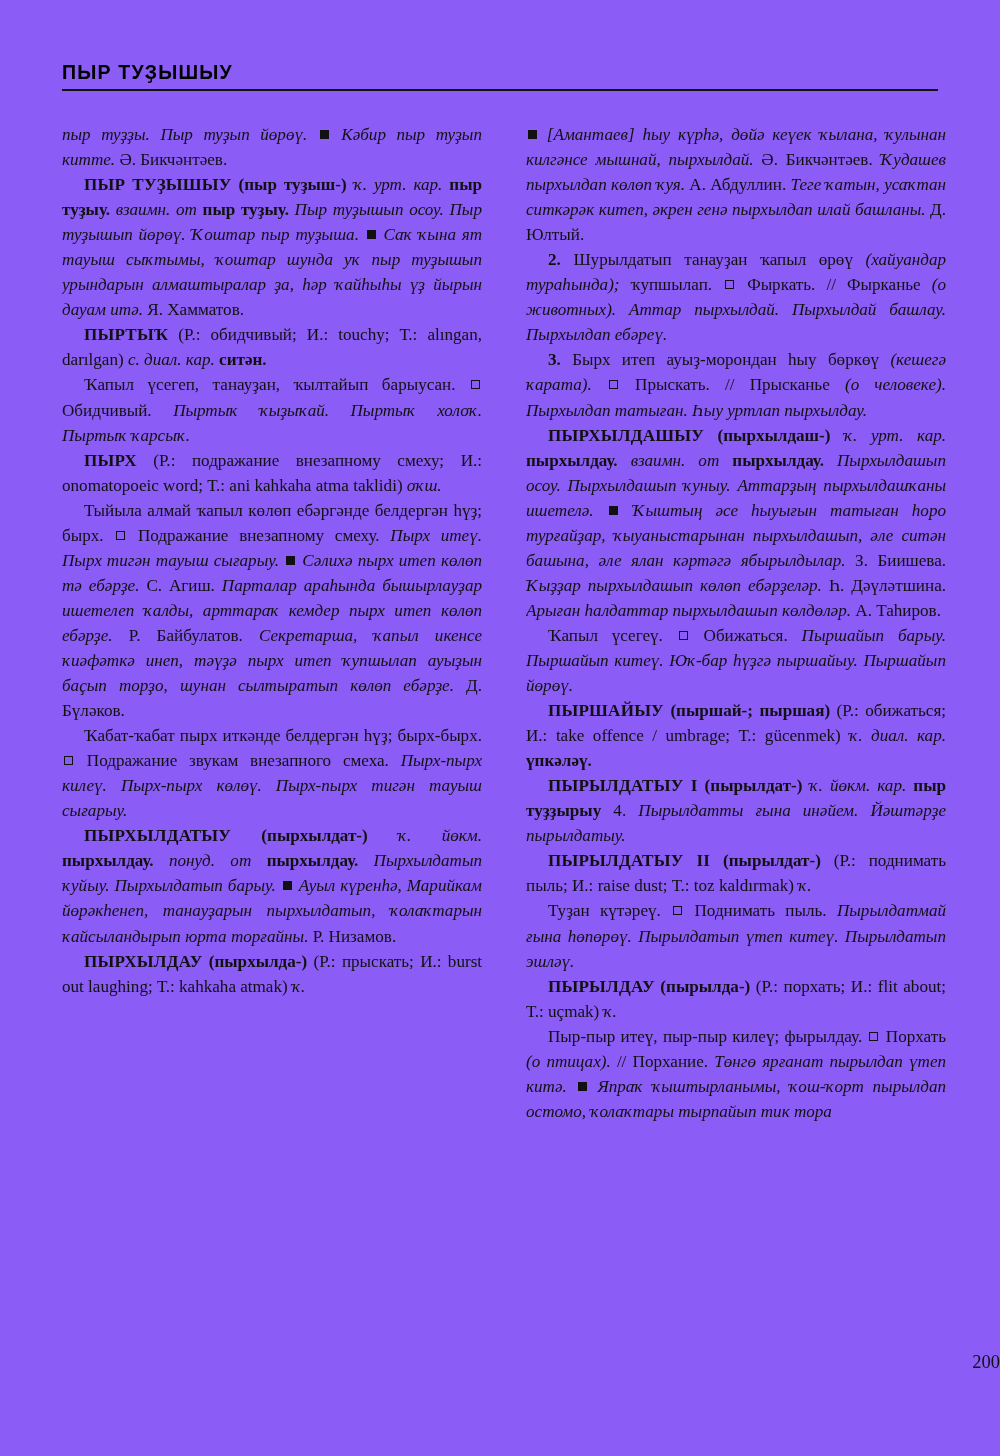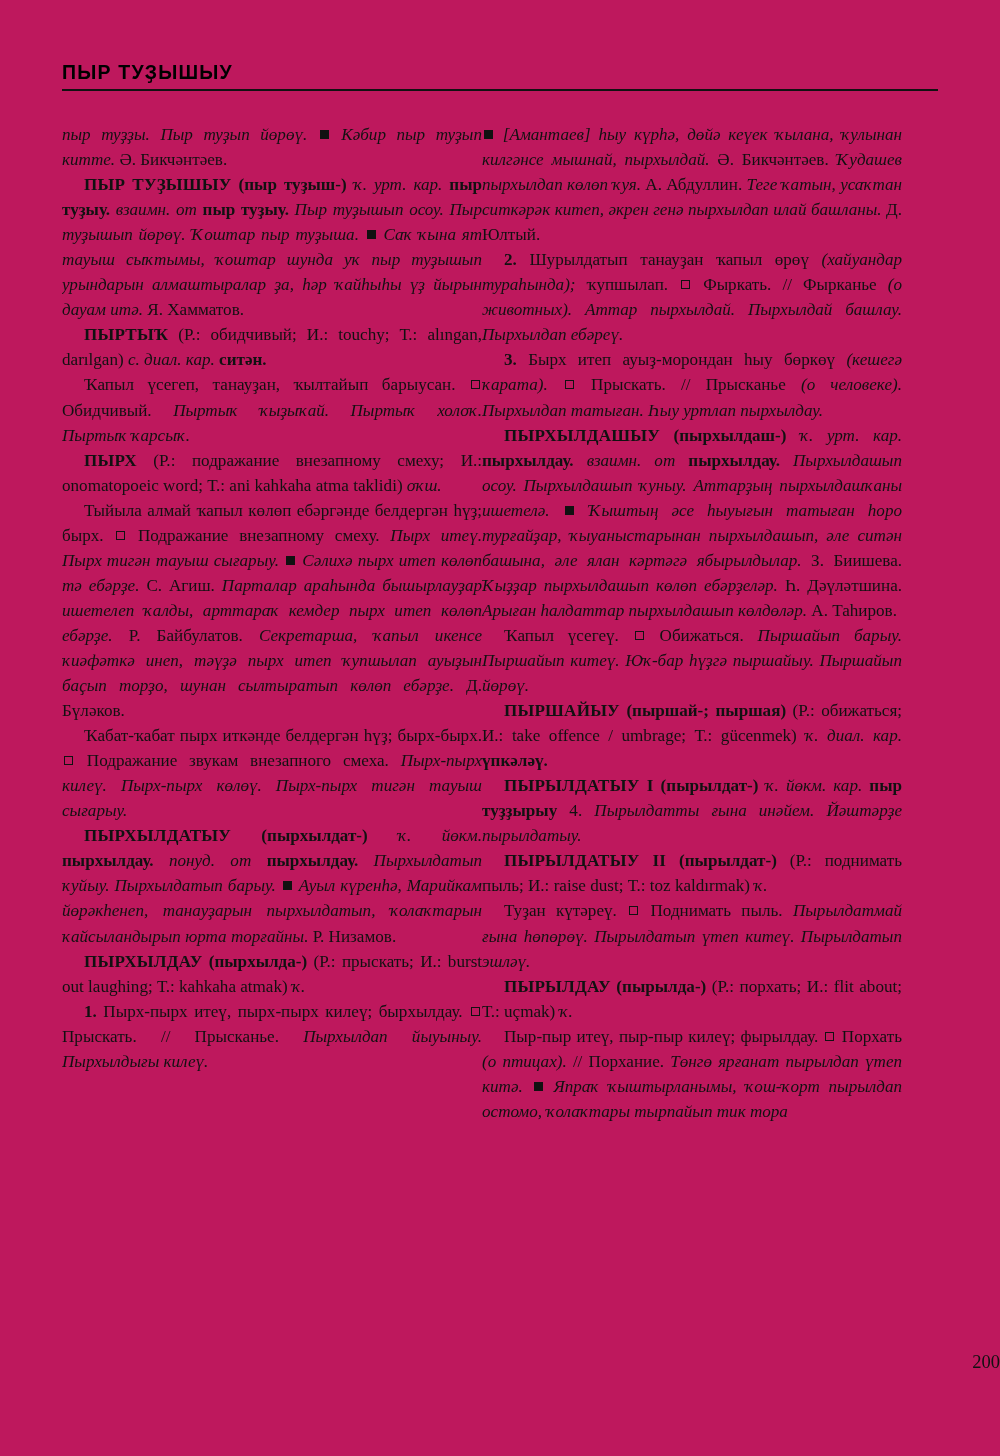--- a/index.html
+++ b/index.html
@@ -14,21 +14,21 @@
     color: #111111;
     position: relative;
     overflow: hidden;
   }
   .page {
     width: 1000px;
     height: 1456px;
     box-sizing: border-box;
     padding: 0;
     position: relative;
-    background: #be185d;
+    background: #8b5cf6;
   }
   
   .header {
     position: absolute;
     left: 62px;
     top: 62px;
     width: 876px;
   }
   .header-title {
     font-family: "Liberation Sans", "DejaVu Sans", sans-serif;
@@ -46,20 +46,21 @@
     border-top: 2.6px solid #111;
   }
   
   .columns {
     position: absolute;
     left: 62px;
     top: 122px;
     width: 884px;
     height: 1215px;
     display: flex;
+    gap: 44px;
   }
   .col {
     width: 420px;
     height: 100%;
     overflow: hidden;
   }
   p.e {
     margin: 0;
     font-size: 17.1px;
     line-height: 25.05px;
@@ -125,21 +126,20 @@
 
       <p class="e ind"><span>Тыйыла алмай ҡапыл көлөп ебәргәнде белдергән һүҙ; бырх.</span> <span class="sq-o"></span> <span>Подражание внезапному смеху.</span> <span class="i">Пырх итеү. Пырх тигән тауыш сығарыу.</span> <span class="sq-f"></span> <span class="i">Сәлихә пырх итеп көлөп тә ебәрҙе.</span> <span>С. Агиш.</span> <span class="i">Парталар араһында бышырлауҙар ишетелеп ҡалды, арттараҡ кемдер пырх итеп көлөп ебәрҙе.</span> <span>Р. Байбулатов.</span> <span class="i">Секретарша, ҡапыл икенсе ҡиәфәткә инеп, тәүҙә пырх итеп ҡупшылап ауыҙын баҫып торҙо, шунан сылтыратып көлөп ебәрҙе.</span> <span>Д. Бүләков.</span></p>
 
 
       <p class="e ind"><span>Ҡабат-ҡабат пырх иткәнде белдергән һүҙ; бырх-бырх.</span> <span class="sq-o"></span> <span>Подражание звукам внезапного смеха.</span> <span class="i">Пырх-пырх килеү. Пырх-пырх көлөү. Пырх-пырх тигән тауыш сығарыу.</span></p>
 
       <p class="e ind"><span class="hw">ПЫРХЫЛДАТЫУ</span> <span class="b">(пырхылдат-)</span> <span class="i">ҡ. йөкм.</span> <span class="b">пырхылдау.</span> <span class="i">понуд. от</span> <span class="b">пырхылдау.</span> <span class="i">Пырхылдатып ҡуйыу. Пырхылдатып барыу.</span> <span class="sq-f"></span> <span class="i">Ауыл күренһә, Марийкам йөрәкһенеп, танауҙарын пырхылдатып, ҡолаҡтарын ҡайсыландырып юрта торғайны.</span> <span>Р. Низамов.</span></p>
 
       <p class="e ind"><span class="hw">ПЫРХЫЛДАУ</span> <span class="b">(пырхылда-)</span> (<span>Р.:</span> <span>прыскать;</span> <span>И.:</span> <span>burst out laughing;</span> <span>Т.:</span> <span>kahkaha atmak)</span> <span class="i">ҡ.</span></p>
 
-      <p class="e ind"><span class="b">1.</span> <span>Пырх-пырх итеү, пырх-пырх килеү; бырхылдау.</span> <span class="sq-o"></span> <span>Прыскать.</span> <span>//</span> <span>Прысканье.</span> <span class="i">Пырхылдап йыуыныу. Пырхылдығы килеү.</span></p>
 
     </div>
 
     <div class="col">
 
       <p class="e"><span class="sq-f"></span> <span class="i">[Амантаев]</span> <span class="i">һыу күрһә, дөйә кеүек ҡылана, ҡулынан килгәнсе мышнай, пырхылдай.</span> <span>Ә. Бикчәнтәев.</span> <span class="i">Ҡудашев пырхылдап көлөп ҡуя.</span> <span>А. Абдуллин.</span> <span class="i">Теге ҡатын, усаҡтан ситкәрәк китеп, әкрен генә пырхылдап илай башланы.</span> <span>Д. Юлтый.</span></p>
 
       <p class="e ind"><span class="b">2.</span> <span>Шурылдатып танауҙан ҡапыл өрөү</span> <span class="i">(хайуандар тураһында);</span> <span>ҡупшылап.</span> <span class="sq-o"></span> <span>Фыркать.</span> <span>//</span> <span>Фырканье</span> <span class="i">(о животных).</span> <span class="i">Аттар пырхылдай. Пырхылдай башлау. Пырхылдап ебәреү.</span></p>
 
       <p class="e ind"><span class="b">3.</span> <span>Бырх итеп ауыҙ-морондан һыу бөркөү</span> <span class="i">(кешегә ҡарата).</span> <span class="sq-o"></span> <span>Прыскать.</span> <span>//</span> <span>Прысканье</span> <span class="i">(о человеке).</span> <span class="i">Пырхылдап татыған. Һыу уртлап пырхылдау.</span></p>

